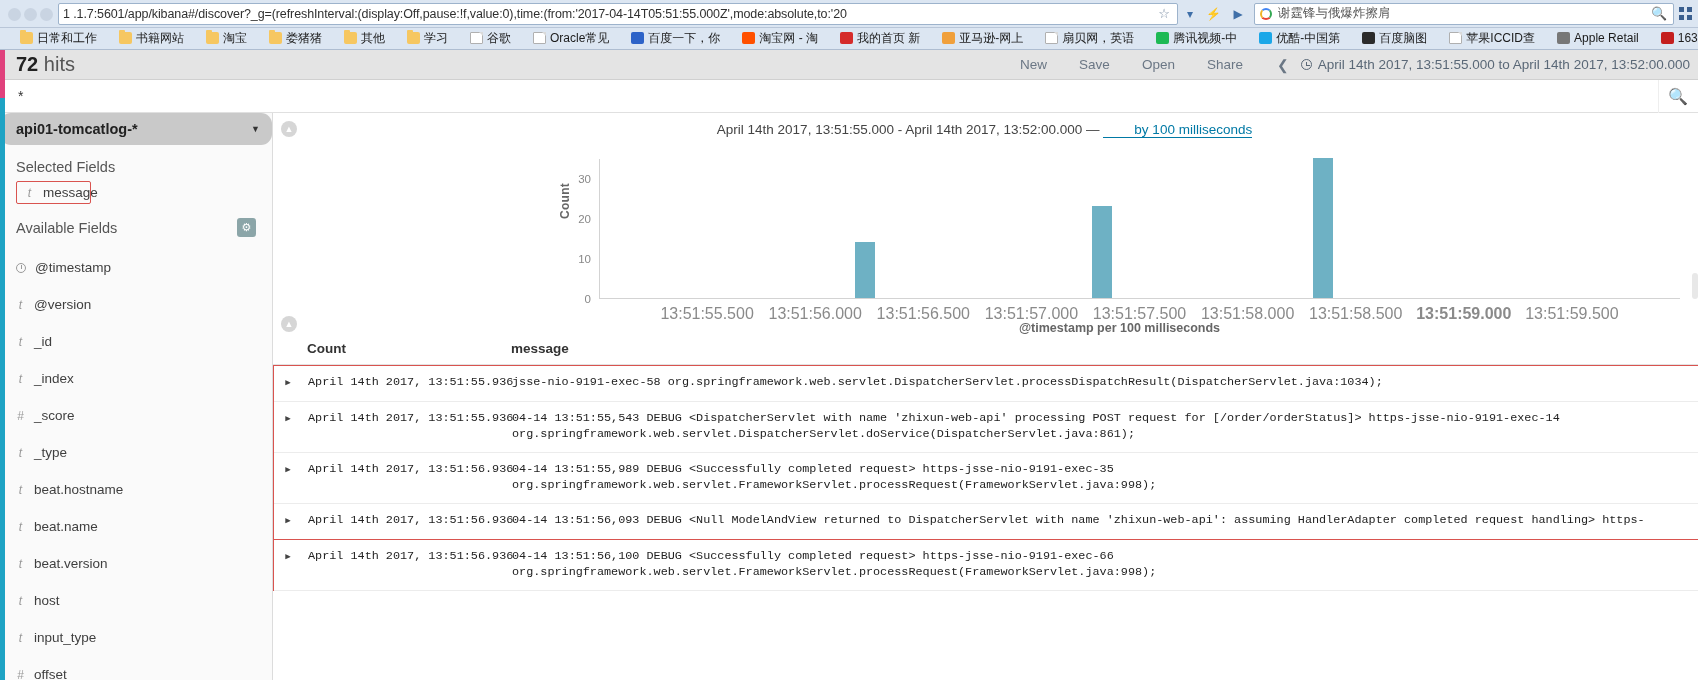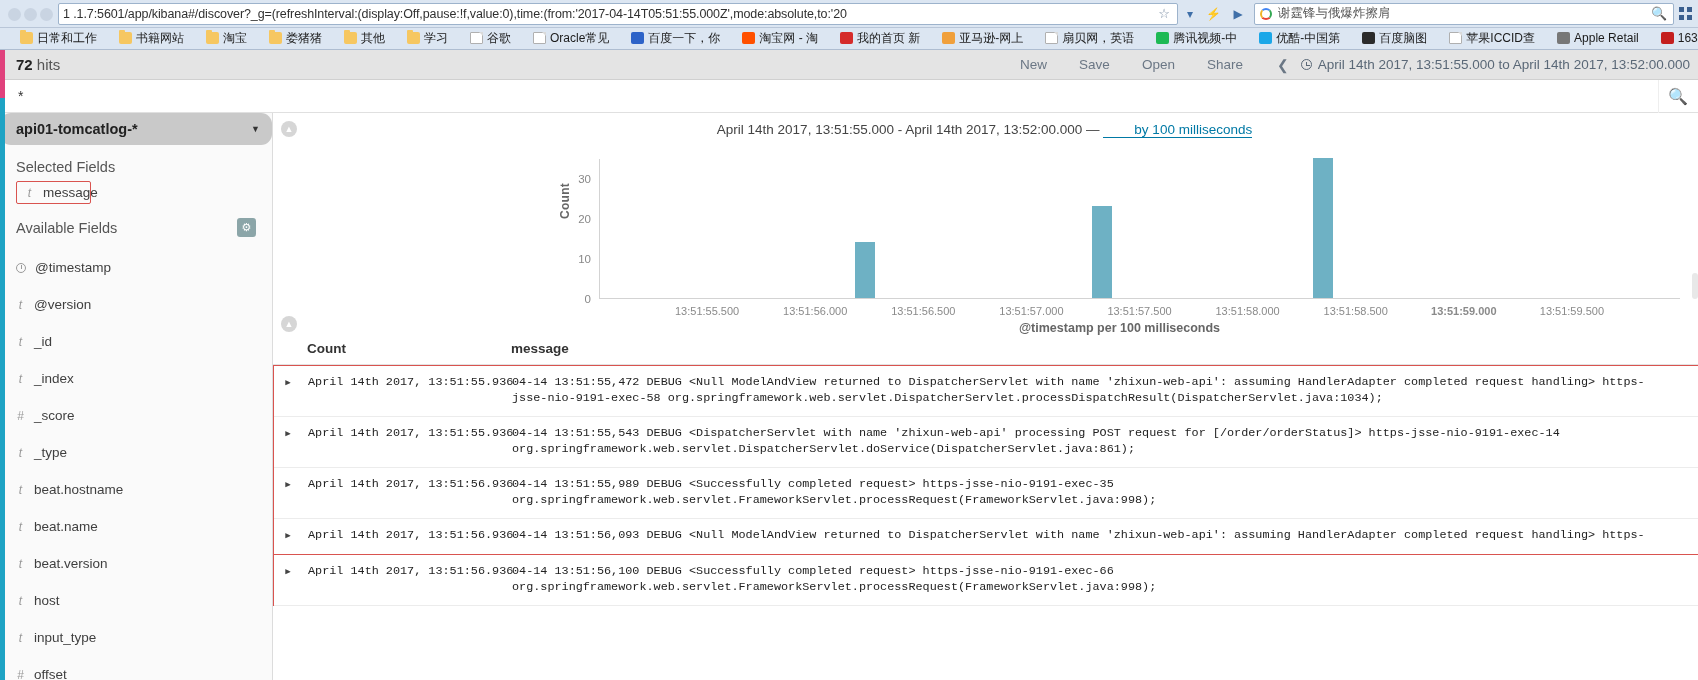--- a/index.html
+++ b/index.html
@@ -92,21 +92,21 @@
   .kb-accent2 { position:absolute; left:0; top:98px; width:5px; height:582px; background:#1ea3c4; z-index:5; }
 
   .kb-topbar {
     height: 30px; background:#e4e4e4;
     border-bottom:1px solid #d0d0d0;
     display:flex; align-items:center;
     padding-left:16px; padding-right:8px;
     font-size:14px; color:#444;
   }
   .hits b { font-weight:bold; color:#222; }
-  .hits { font-size:15px; color:#555; }
+  .hits { font-size:20px; color:#555; }
   .kb-topbar .spacer { flex:1 1 auto; }
   .kb-nav { display:flex; align-items:center; gap:32px; font-size:13.5px; color:#6b7785; }
   .kb-nav a { color:#6b7785; text-decoration:none; }
   .kb-chev { color:#6b7785; font-size:14px; padding:0 2px; }
   .kb-time { display:flex; align-items:center; gap:6px; font-size:13.5px; color:#5a6877; margin-left:10px; }
   .clock-ic {
     width:11px; height:11px; border:1.3px solid #5a6877; border-radius:50%;
     position:relative; flex:0 0 auto; display:inline-block;
   }
   .clock-ic:before { content:""; position:absolute; left:4px; top:2px; width:1.3px; height:4px; background:#5a6877; }
@@ -191,21 +191,21 @@
     font-size:12px; font-weight:bold; color:#666; letter-spacing:.3px;
   }
   .y-ticks { position:absolute; left:8px; top:0; width:28px; height:140px; }
   .y-tick { position:absolute; right:4px; font-size:11.5px; color:#888; transform:translateY(-50%); }
   .plot {
     position:absolute; left:40px; right:0; top:0; height:140px;
     border-left:1px solid #d3d3d3; border-bottom:1px solid #d3d3d3;
   }
   .bar { position:absolute; bottom:0; background:#6eb1c4; width:20px; }
   .x-ticks { position:absolute; left:40px; right:0; top:146px; height:16px; }
-  .x-tick { position:absolute; font-size:11px; color:#8a8a8a; transform:translateX(-50%); white-space:nowrap; }
+  .x-tick { position:absolute; font-size:16px; color:#8a8a8a; transform:translateX(-50%); white-space:nowrap; }
   .x-axis-title {
     position:absolute; left:286px; right:18px; top:176px;
     text-align:center; font-size:12.5px; font-weight:bold; color:#666;
   }
 
   .collapse-bottom { position:absolute; left:8px; top:203px; }
 
   
   .doc-table { position:absolute; left:0; right:0; top:222px; bottom:0; overflow:hidden; }
   .dt-head {
@@ -499,21 +499,20 @@
         <div class="dt-head">
           <div class="c-caret"></div>
           <div class="c-time">Count</div>
           <div class="c-msg">message</div>
         </div>
         <div class="dt-rows" id="table-rows">
             <div class="dt-row hl-top">
               <div class="c-caret">▶</div>
               <div class="c-time">April 14th 2017, 13:51:55.936</div>
               <div class="c-msg">
-                <div>04-14 13:51:55,472 DEBUG &lt;Null ModelAndView returned to DispatcherServlet with name 'zhixun-web-api': assuming HandlerAdapter completed request handling&gt; https-</div>
                 <div>jsse-nio-9191-exec-58 org.springframework.web.servlet.DispatcherServlet.processDispatchResult(DispatcherServlet.java:1034);</div>
               </div>
             </div>
             <div class="dt-row">
               <div class="c-caret">▶</div>
               <div class="c-time">April 14th 2017, 13:51:55.936</div>
               <div class="c-msg">
                 <div>04-14 13:51:55,543 DEBUG &lt;DispatcherServlet with name 'zhixun-web-api' processing POST request for [/order/orderStatus]&gt; https-jsse-nio-9191-exec-14</div>
                 <div>org.springframework.web.servlet.DispatcherServlet.doService(DispatcherServlet.java:861);</div>
               </div>

